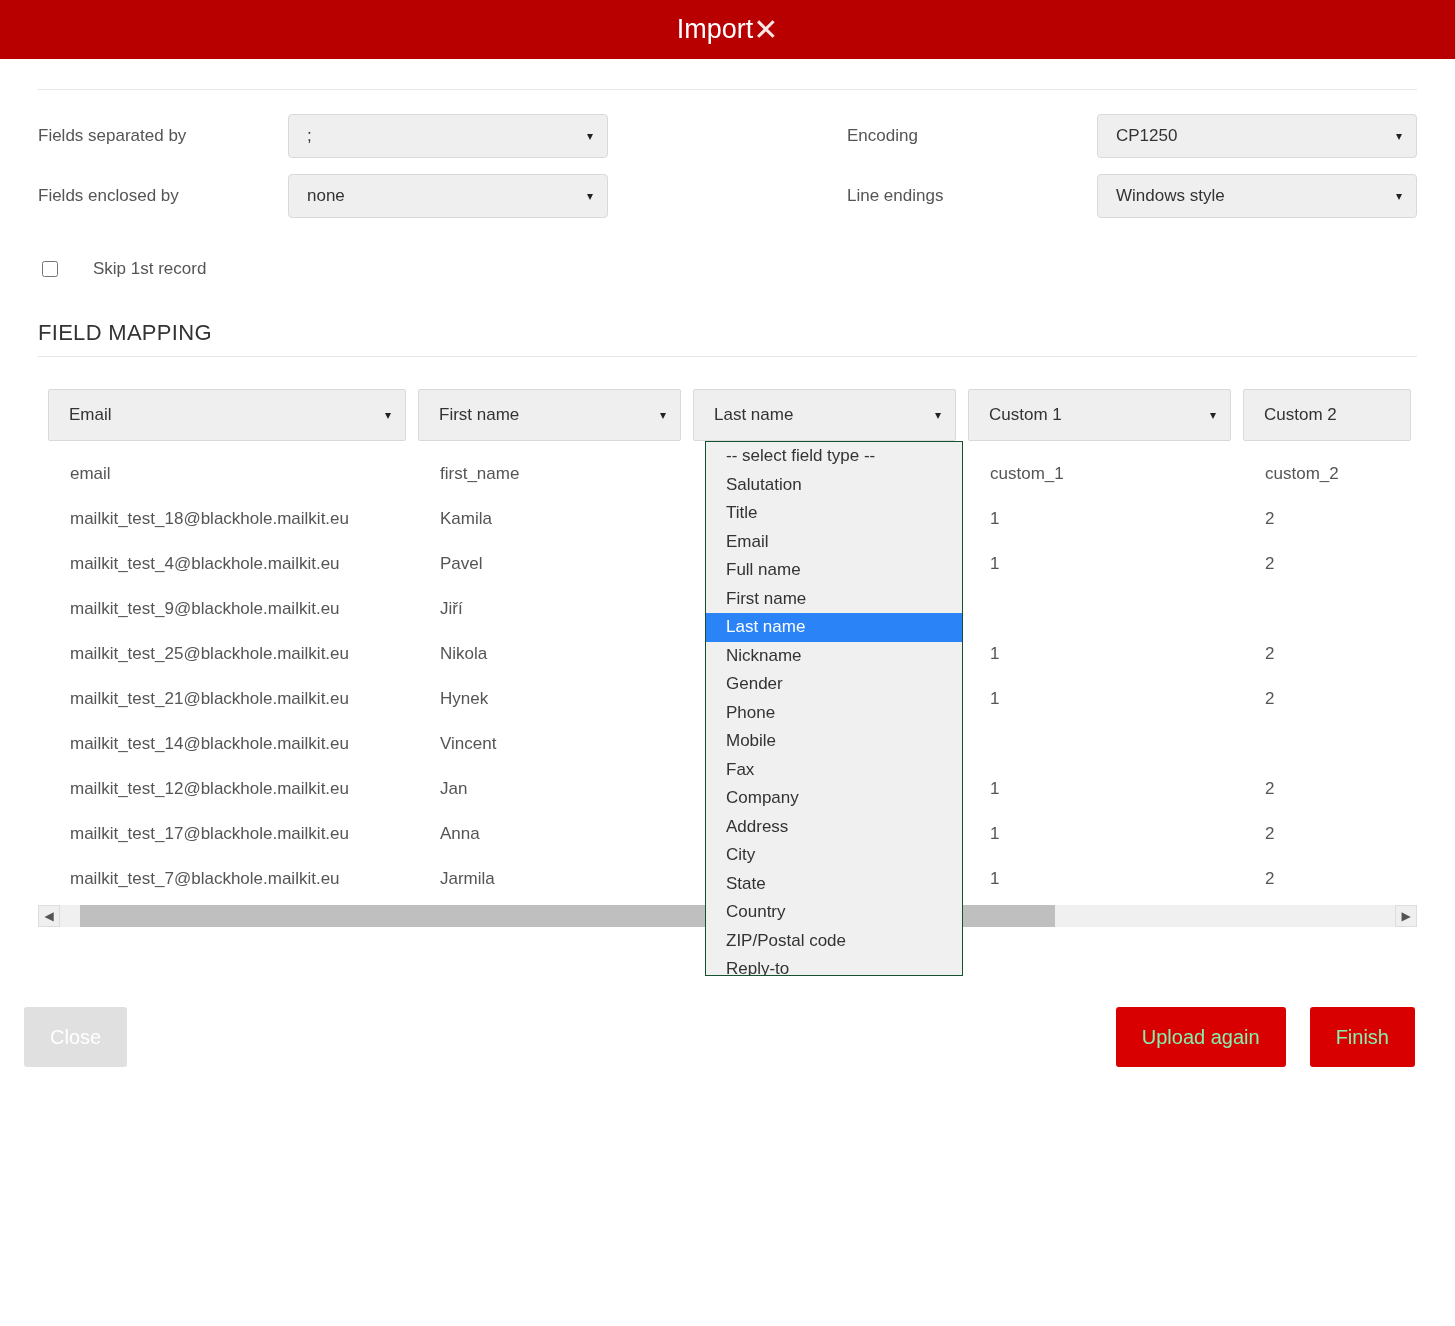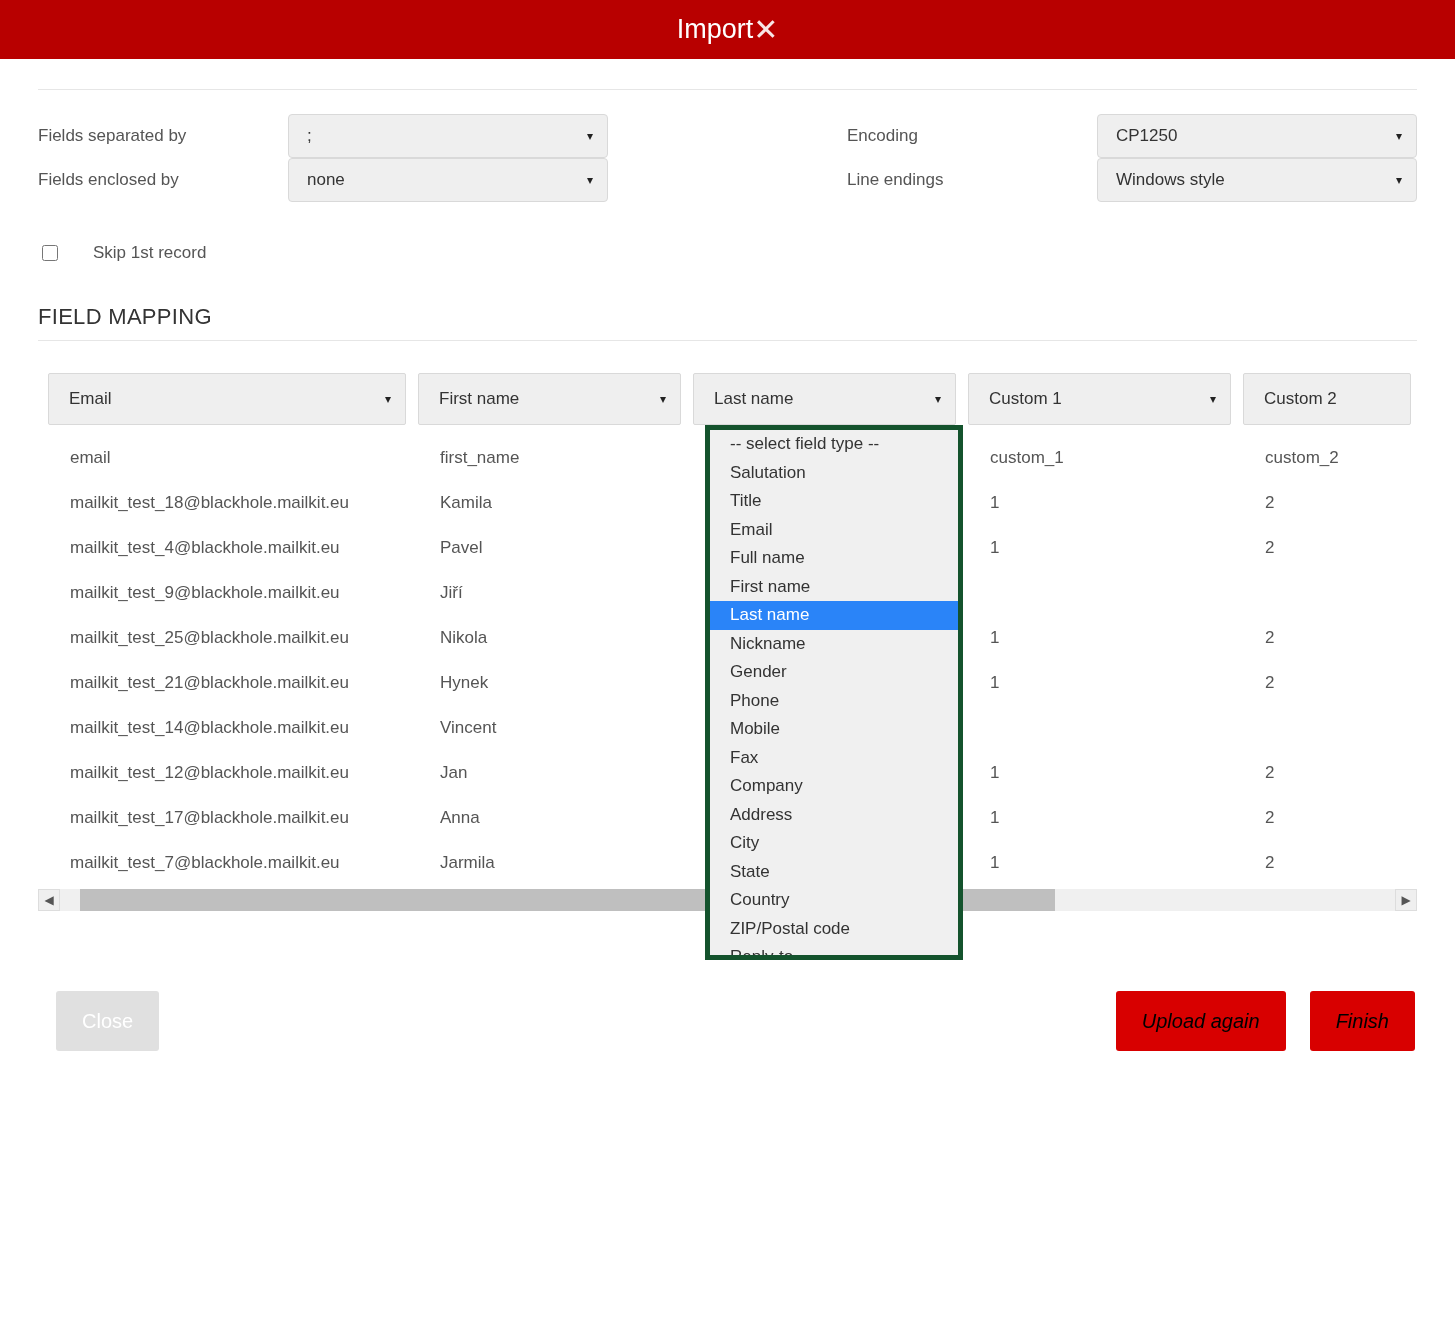--- a/index.html
+++ b/index.html
@@ -55,20 +55,21 @@
   }
   h2.section.first { margin-top: 18px; }
   hr.rule {
     border: none;
     border-top: 1px solid #e6e6e6;
     margin: 0 0 24px 0;
   }
   .settings-grid {
     display: grid;
     grid-template-columns: 250px 320px 1fr 250px 320px;
+    row-gap: 16px;
     align-items: center;
   }
   .settings-grid .spacer { width: 110px; }
   .label { color: var(--text-muted); }
   .fake-select {
     position: relative;
     background: var(--bg-input);
     border: 1px solid var(--border);
     border-radius: 4px;
     height: 44px;
@@ -144,21 +145,21 @@
   }
 
   
   .listbox {
     position: absolute;
     top: 60px;
     left: 667px;
     width: 258px;
     height: 535px;
     background: #f0f0f0;
-    border: 5px solid #14532d;
+    border: 1px solid #14532d;
     overflow: hidden;
     z-index: 20;
   }
   .listbox-items {
     overflow-y: auto;
     height: 100%;
   }
   .listbox .opt {
     padding: 1px 20px;
     color: #333;
@@ -208,38 +209,37 @@
 
   .note {
     margin: 20px 0 0 0;
     color: #555;
     font-size: 18px;
   }
 
   .footer {
     display: flex;
     align-items: center;
-    padding: 80px 40px 40px 56px;
+    padding: 80px 40px 40px 24px;
   }
   .btn {
     height: 60px;
     border-radius: 3px;
     border: none;
     font-size: 20px;
     padding: 0 26px;
     cursor: pointer;
   }
   .btn-muted {
     background: #e0e0e0;
     color: #fff;
   }
   .btn-red {
     background: var(--red-bright);
-    color: #000000;
-    font-style: italic;
+    color: #86efac;
   }
   .footer .spacer-flex { flex: 1; }
   .footer .btn + .btn { margin-left: 24px; }
 </style>
 </head>
 <body>
 
 <div class="modal">
 
   <div class="modal-header">

